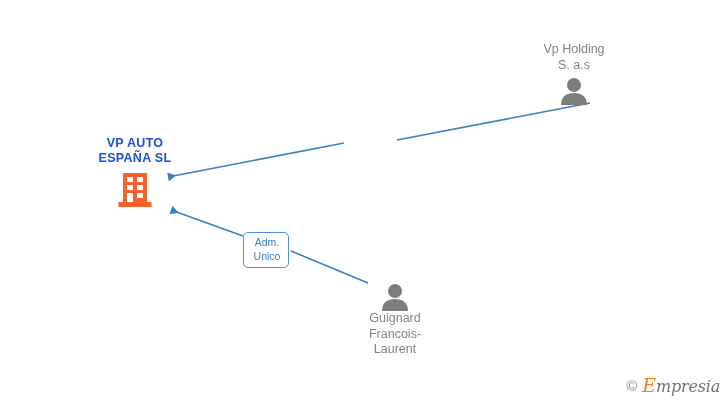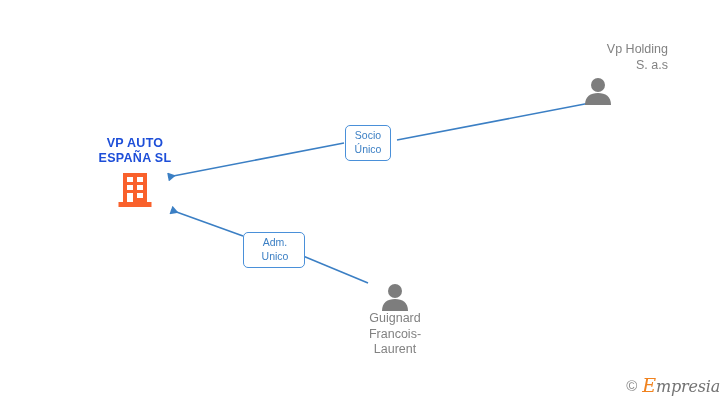--- a/index.html
+++ b/index.html
@@ -58,23 +58,22 @@
     display: flex;
     justify-content: center;
   }
   .person-label {
     font-size: 12.5px;
     color: #828282;
     line-height: 15.5px;
     white-space: pre-line;
   }
   #person-vp-holding {
-    left: 528px;
+    left: 504px;
     top: 42px;
-    text-align: right;
   }
   #person-vp-holding .person-label {
     margin-bottom: 4px;
   }
   #person-guignard {
     left: 325px;
     top: 283px;
   }
   #person-guignard .person-label {
   }
@@ -94,21 +93,21 @@
     white-space: pre-line;
   }
   #rel-socio-unico {
     left: 345px;
     top: 125px;
     width: 46px;
   }
   #rel-adm-unico {
     left: 243px;
     top: 232px;
-    width: 62px;
+    width: 46px;
     padding-left: 8px;
   }
 
   
   #watermark {
     position: absolute;
     right: 8px;
     bottom: 5px;
     display: flex;
     align-items: center;
@@ -194,22 +193,20 @@
       <svg width="30" height="28" viewBox="0 0 30 28" aria-hidden="true">
         <circle cx="15" cy="8" r="7" fill="#7d7d7d"></circle>
         <path d="M2,28 C2,19.5 7.5,16 15,16 C22.5,16 28,19.5 28,28 Z" fill="#7d7d7d"></path>
       </svg>
     </div>
     <div class="person-label">Guignard
 Francois-
  Laurent</div>
   </div>
 
-  <div class="rel-chip" id="rel-socio-unico">Socio
-Único</div>
 
   <div class="rel-chip" id="rel-adm-unico">Adm.
 Unico</div>
 
   <div id="watermark">
     <span class="copy-mark">©</span>
     <span class="brand">
       <span class="brand-e">E</span><span class="brand-rest">mpresia</span>
     </span>
   </div>

